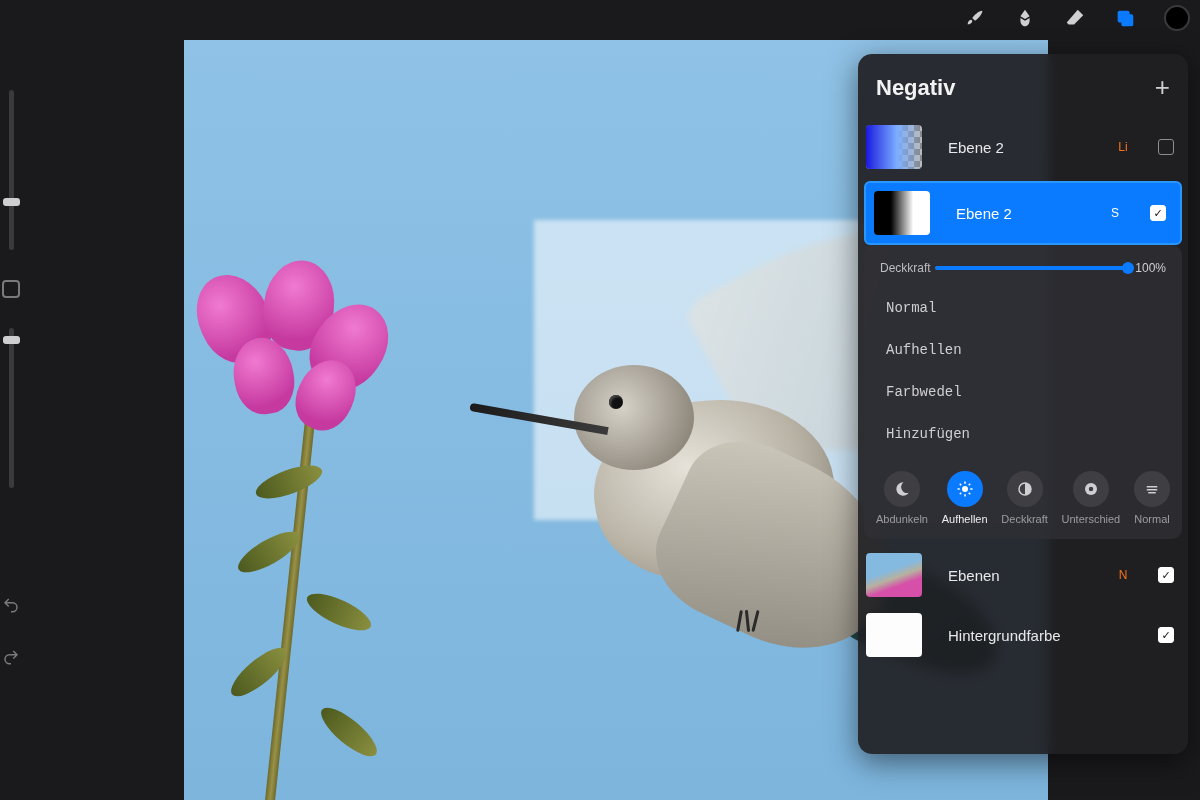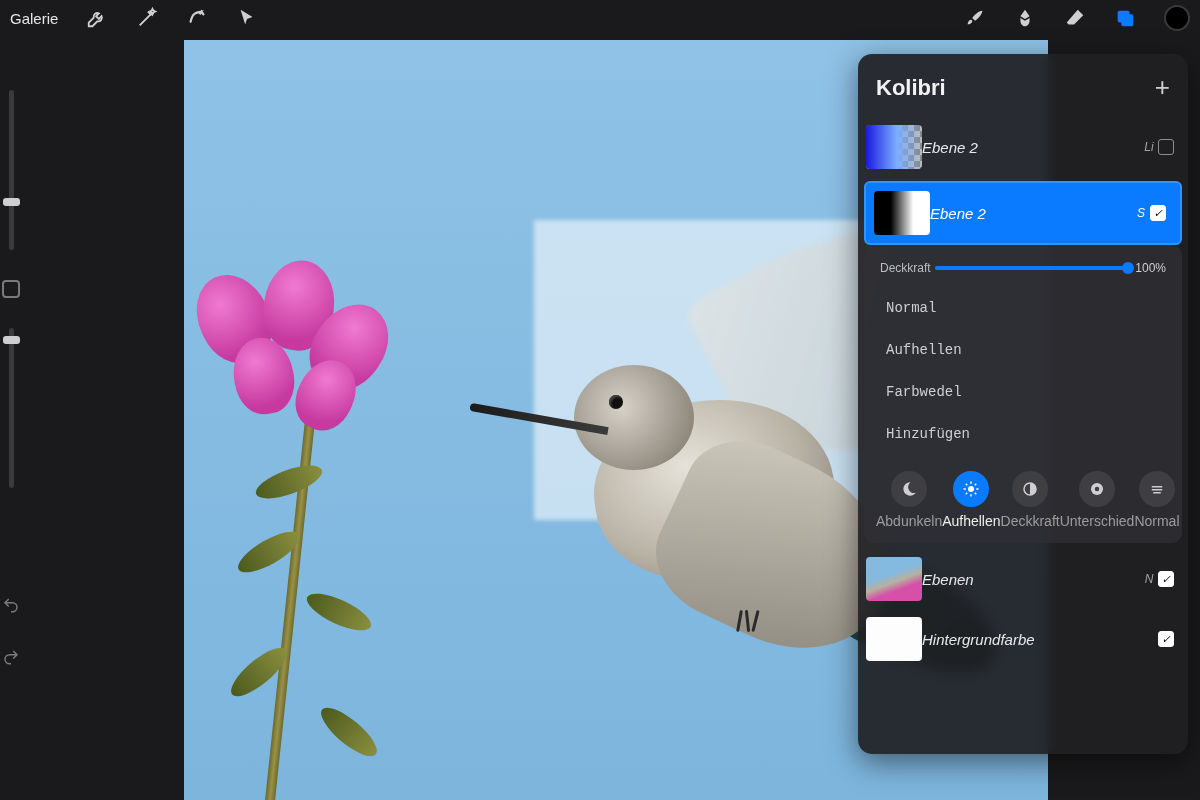--- a/index.html
+++ b/index.html
@@ -140,23 +140,22 @@
     display: flex; flex-direction: column;
     overflow: hidden;
   }
   .panel-header {
     padding: 18px 18px 14px 18px;
     display: flex; align-items: center; justify-content: space-between;
   }
   .panel-title { font-size: 22px; font-weight: 600; color: #f2f2f3; }
   .add-plus { font-size: 26px; color: #cfcfd2; cursor: pointer; font-weight: 200; }
   .layer-row {
-    display: flex; align-items: center; gap: 0;
+    display: flex; align-items: center; gap: 26px;
     padding: 8px 14px 8px 8px;
-    font-style: italic;
   }
   .layer-row.selected {
     background: #0a7bff;
     margin: 4px 6px 0 6px;
     border: 2px solid #2a96ff;
     border-radius: 6px;
   }
   .lthumb {
     width: 56px; height: 44px; border-radius: 4px; flex: none;
     background: #666;
@@ -164,21 +163,21 @@
   .lthumb.checker { background:
     repeating-conic-gradient(#bbb 0 25%, #888 0 50%) 0 0/12px 12px;
     position: relative; overflow:hidden;
   }
   .lthumb.checker::after{content:"";position:absolute;inset:0;background:linear-gradient(90deg,#1a1adf,#7badff 55%,rgba(255,255,255,0));}
   .lthumb.bw{background:linear-gradient(90deg,#000 0 30%,#fff 70%);}
   .lthumb.kolibri{background:linear-gradient(160deg,#84b9e0 40%,#b7b19f 55%,#d64fa8 70%);}
   .lthumb.white{background:#fdfdfd;}
   .lname { flex: 1; font-size: 15px; color: #e8e8ea; }
   .layer-row.selected .lname { color: #fff; }
-  .lflag { font-size: 12px; color: #a3a3a3; width: 18px; text-align: center; }
+  .lflag { font-size: 12px; color: #f97316; width: 18px; text-align: center; }
   .lcheck {
     width: 16px; height: 16px; border: 1px solid #8d8d91; border-radius: 3px;
     display:flex;align-items:center;justify-content:center;font-size:11px;color:#111;
   }
   .lcheck.on{background:#fff;border-color:#fff;}
   
   .opacity-block, .blend-chips { margin: 0 6px; background: rgba(48,48,52,0.8); }
   .opacity-block {
     display:flex;align-items:center;gap:4px;padding:16px 16px 8px 16px;
     border-top-left-radius:10px;border-top-right-radius:10px;
@@ -199,52 +198,29 @@
     border-bottom-left-radius:10px;border-bottom-right-radius:10px;
     margin-bottom:6px;
   }
   .chip { display:flex;flex-direction:column;align-items:center;gap:6px;cursor:pointer; }
   .chip-circle{
     width:36px;height:36px;border-radius:50%;
     background:#3f3f43;display:flex;align-items:center;justify-content:center;
   }
   .chip.active .chip-circle{background:#0a7bff;}
   .chip-circle svg{width:18px;height:18px;}
-  .chip-label{font-size:14px;color:#9d9da0;}
+  .chip-label{font-size:11px;color:#9d9da0;}
   .chip.active .chip-label{color:#eee;}
 
   .canvas-clip { position:absolute; left:0; top:0; right:0; bottom:0; }
 </style>
 </head>
 <body>
 
 <div class="topbar">
-  <div class="left">
-    <span class="gallery-label">Galerie</span>
-    <span class="tb-icon">
-      <svg viewBox="0 0 24 24" fill="none" stroke="#cfcfd2" stroke-width="2">
-          <path d="M14 7a4 4 0 0 0-5.6 4.6L3 17v4h4l5.4-5.4A4 4 0 0 0 17 10l-3 3-3-3 3-3z"></path>
-        </svg>
-    </span>
-    <span class="tb-icon">
-      <svg viewBox="0 0 24 24" fill="none" stroke="#cfcfd2" stroke-width="2">
-          <path d="M4 20L16 8m-3-3l4 4M18 2l1 2 2 1-2 1-1 2-1-2-2-1 2-1 1-2z"></path>
-        </svg>
-    </span>
-    <span class="tb-icon">
-      <svg viewBox="0 0 24 24" fill="none" stroke="#cfcfd2" stroke-width="2.4" stroke-linecap="round">
-          <path d="M5 16c2-8 4-10 12-11l-2 3 2-3 2 3"></path>
-        </svg>
-    </span>
-    <span class="tb-icon">
-      <svg viewBox="0 0 24 24" fill="#cfcfd2">
-          <path d="M5 3l5 16 2-6 6-2z"></path>
-        </svg>
-    </span>
-  </div>
   <div class="right">
     <span class="tb-icon">
       <svg viewBox="0 0 24 24" fill="#cfcfd2">
           <path d="M20 4c-4 0-9 5-11 8 2 2 3 3 3 3 3-2 8-7 8-11zM8 14c-2 0-4 2-4 5 2 0 5-1 5-4l-1-1z"></path>
         </svg>
     </span>
     <span class="tb-icon">
       <svg viewBox="0 0 24 24" fill="#cfcfd2">
           <path d="M12 3l5 7-5 3-5-3 5-7zm-5 9l5 3 5-3v3c0 3-2 6-5 6s-5-3-5-6v-3z"></path>
         </svg>
@@ -314,21 +290,21 @@
           <span></span>
           <span></span>
           <span></span>
         </div>
     </div>
   </div>
 </div>
 
 <div class="panel">
   <div class="panel-header">
-    <div class="panel-title">Kolibri</div>
+    <div class="panel-title">Negativ</div>
     <div class="add-plus">+</div>
   </div>
 
   <div class="layer-row">
     <div class="lthumb checker"></div>
     <div class="lname">Ebene 2</div>
     <div class="lflag">Li</div>
     <div class="lcheck"></div>
   </div>
 

